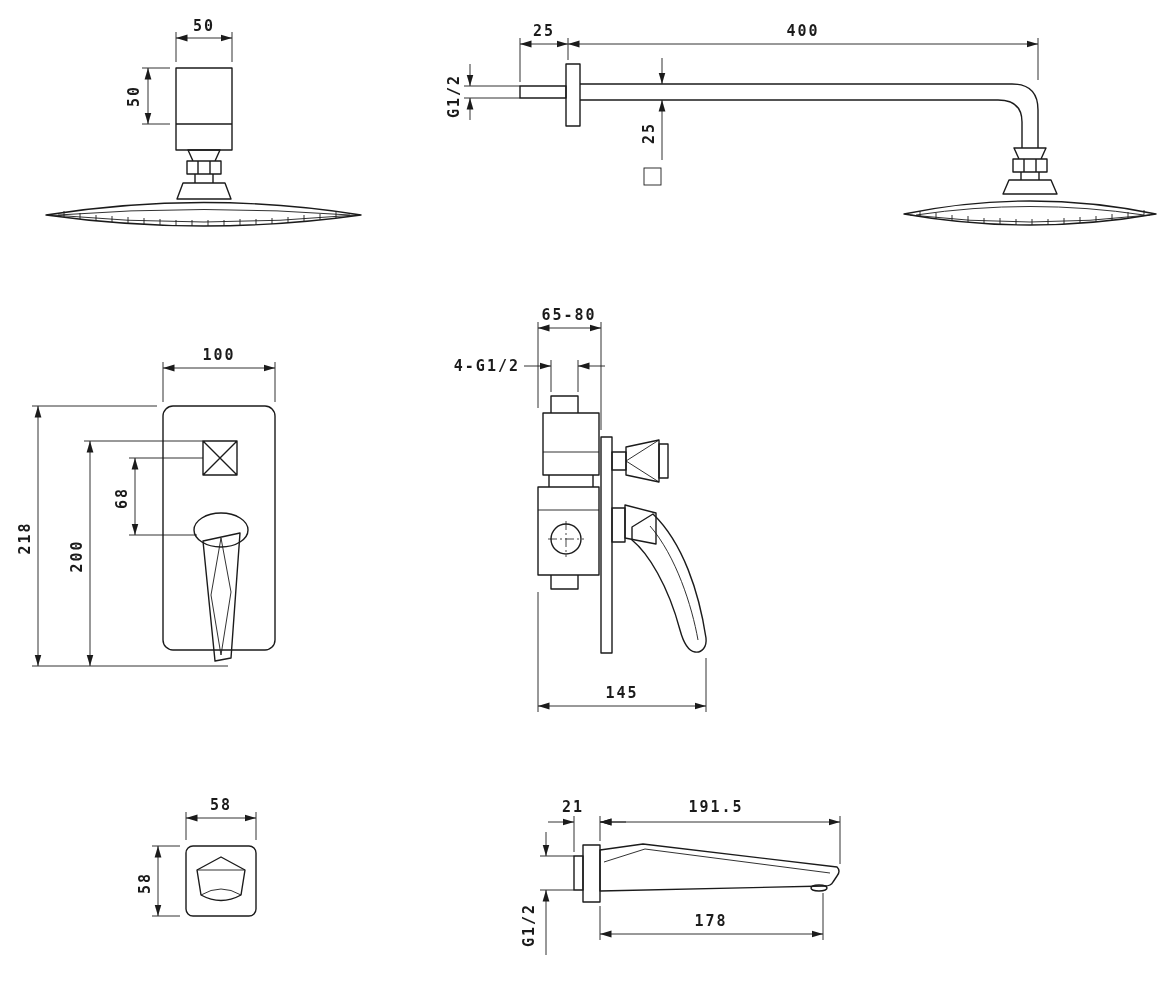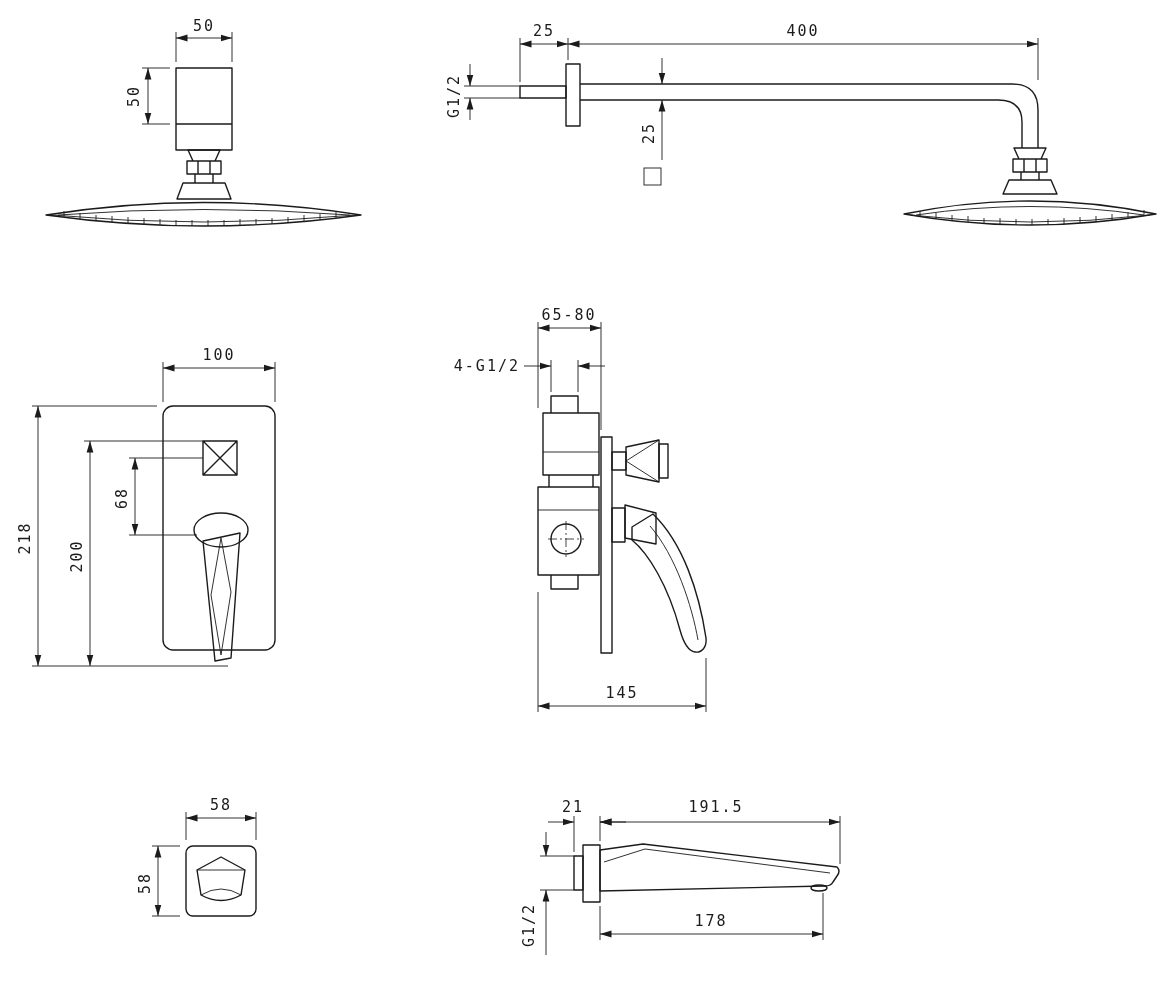--- a/index.html
+++ b/index.html
@@ -1,16 +1,16 @@
 <!DOCTYPE html>
 <html><head>
 <meta charset="utf-8">
 <style>
   html,body{margin:0;padding:0;background:#ffffff;}
-  .sheet{position:relative;width:1171px;height:987px;background:#ffffff;overflow:hidden;}
+  .sheet{position:relative;width:1171px;height:987px;background:#ffffff;overflow:hidden;font-weight:bold;}
   svg{display:block;}
   .obj{stroke:#1b1b1b;stroke-width:1.4;fill:none;stroke-linejoin:round;stroke-linecap:butt;}
   .ext{stroke:#1b1b1b;stroke-width:0.9;fill:none;}
   .dimln{stroke:#1b1b1b;stroke-width:0.9;fill:none;}
   .thin{stroke:#1b1b1b;stroke-width:0.9;fill:none;}
   .cl{stroke:#1b1b1b;stroke-width:0.8;fill:none;stroke-dasharray:9 3 2 3;}
   .dim{font-family:"DejaVu Sans Mono","Liberation Mono",monospace;font-size:15px;letter-spacing:2px;fill:#1b1b1b;text-anchor:middle;}
   .end{text-anchor:end;}
 </style>
 </head>

